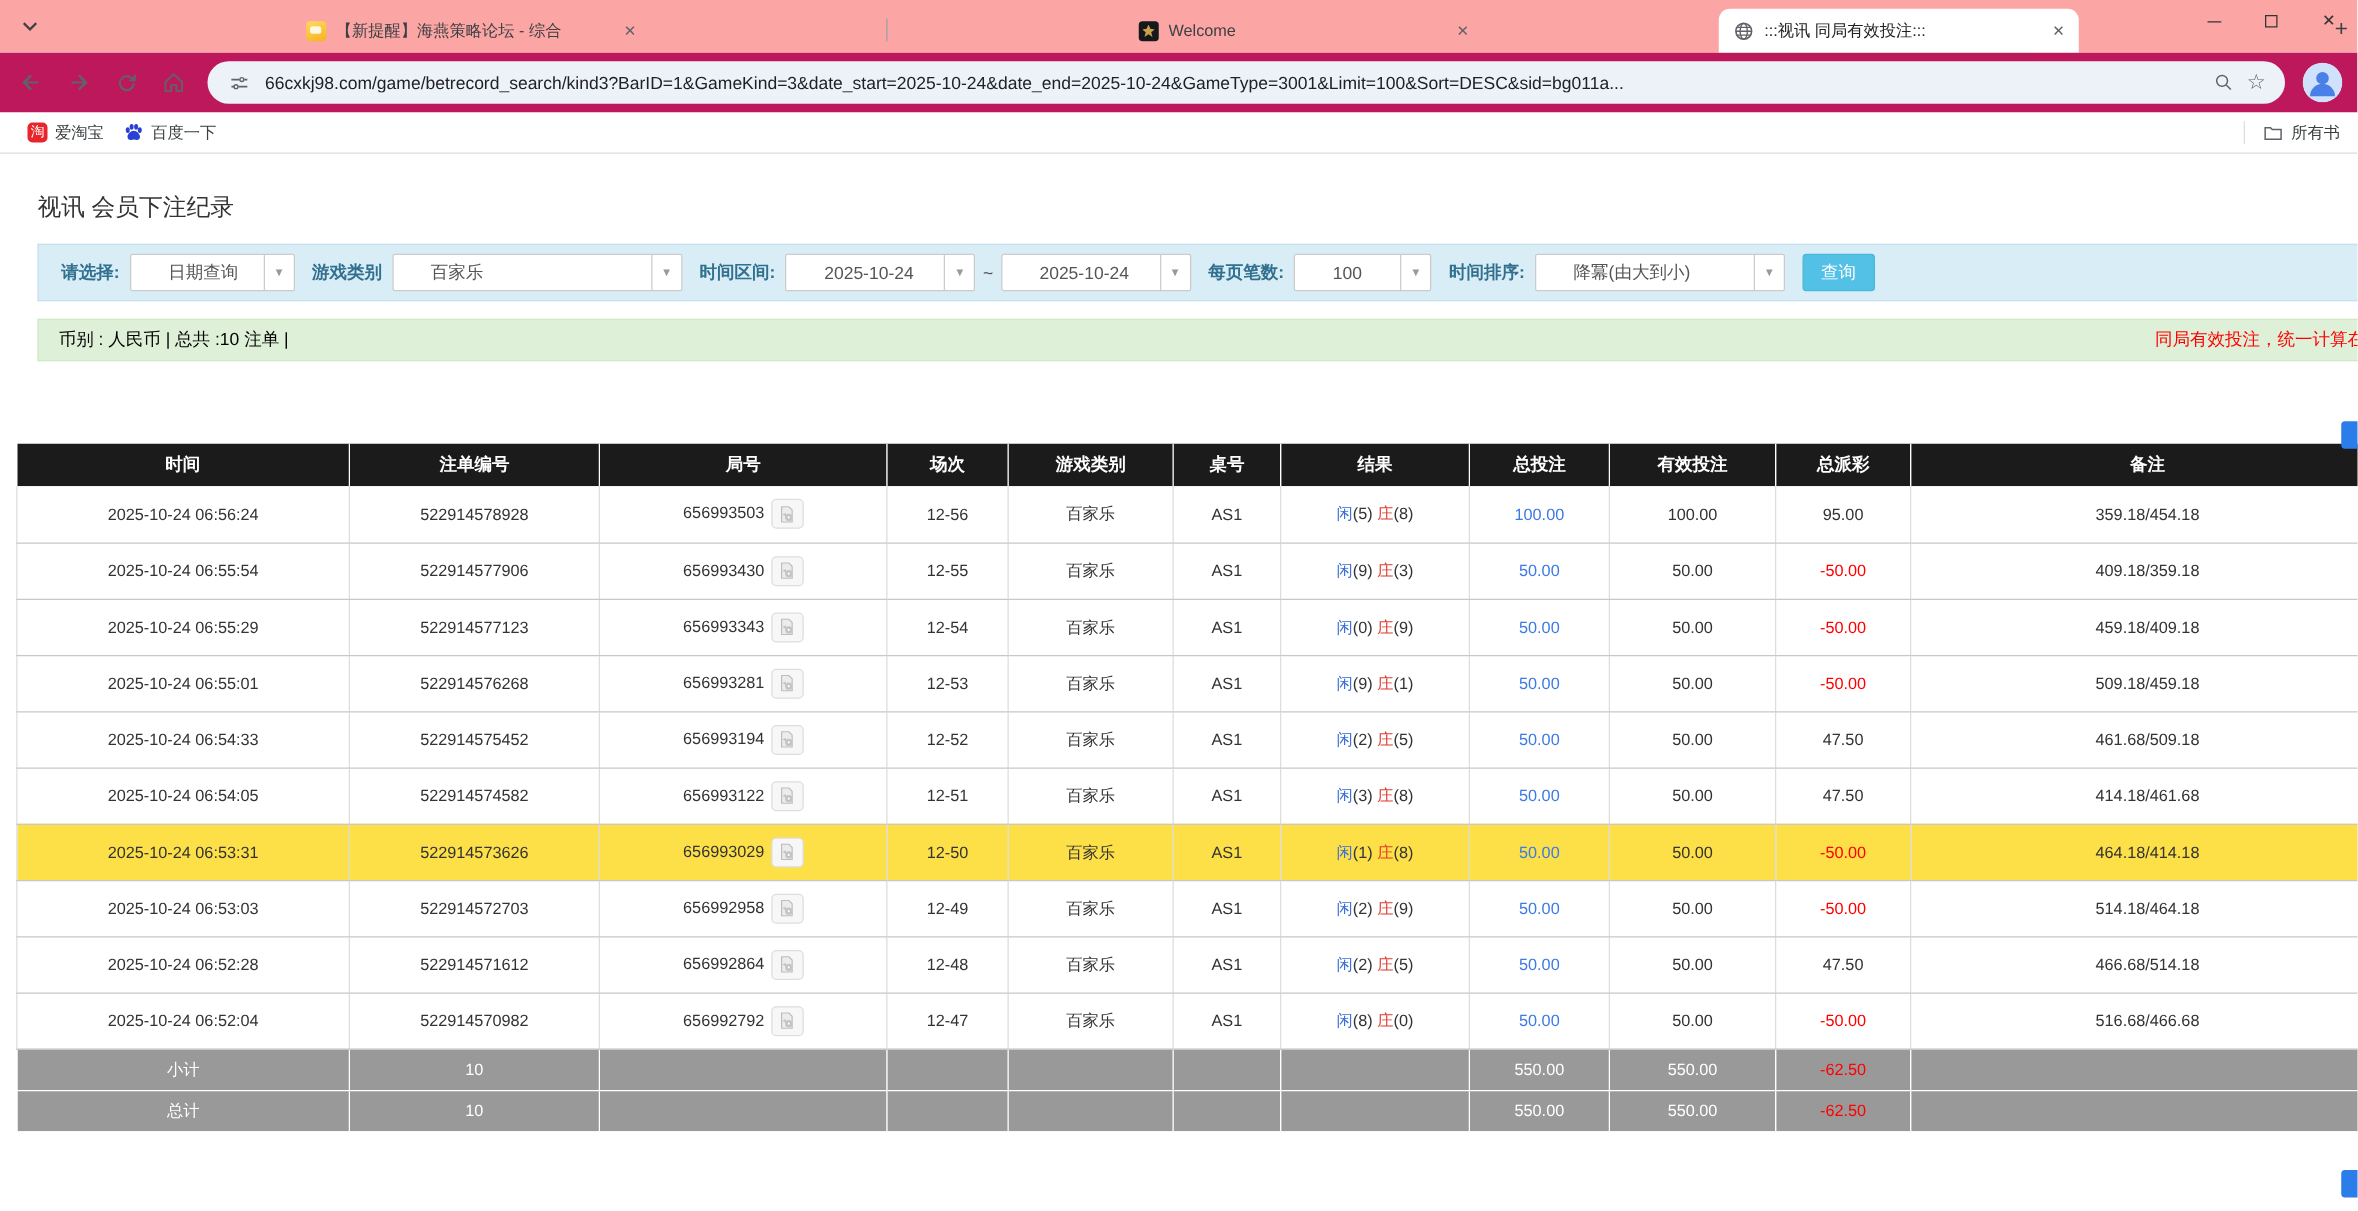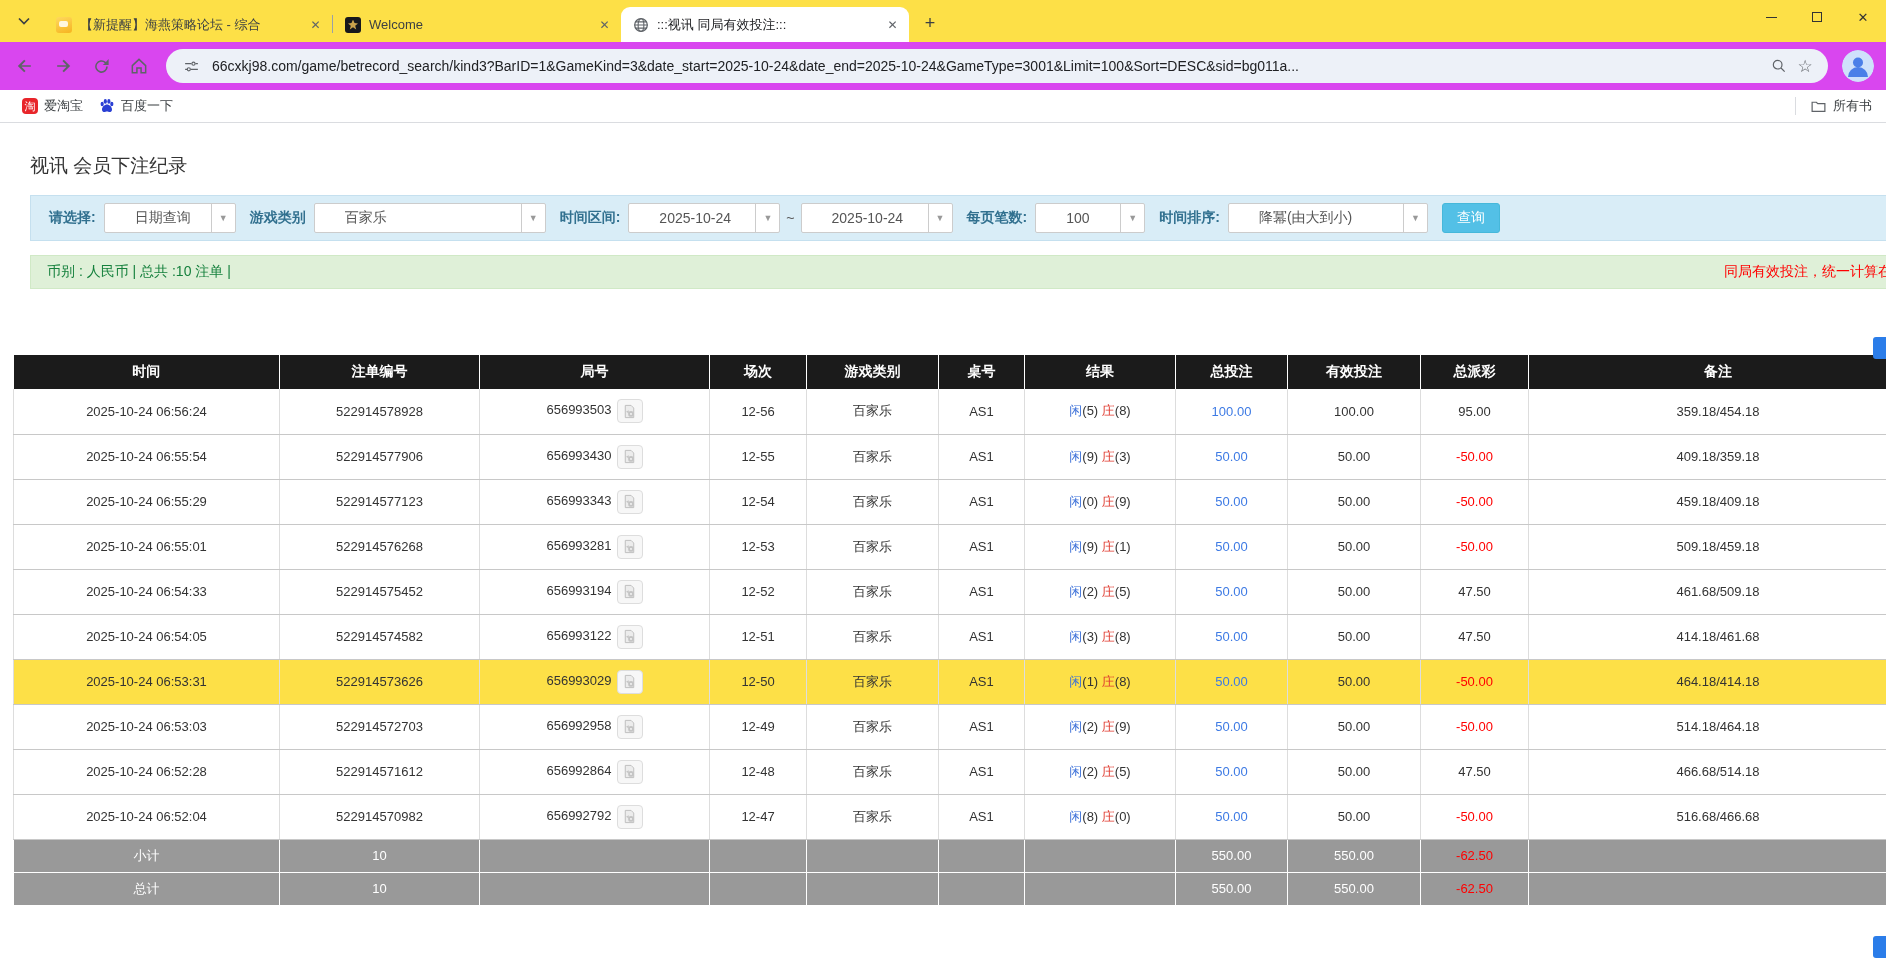--- a/index.html
+++ b/index.html
@@ -1,36 +1,36 @@
 <!DOCTYPE html>
 <html><head>
 <meta charset="utf-8">
 <style>
   * { margin:0; padding:0; box-sizing:border-box; }
   html,body { width:1886px; height:969px; overflow:hidden; background:#fff;
     font-family:"Liberation Sans","DejaVu Sans",sans-serif; }
   
-  .tabbar { height:42px; background:#fde047; display:flex; align-items:flex-end; position:relative; }
+  .tabbar { height:42px; background:#fca5a5; display:flex; align-items:flex-end; position:relative;justify-content:space-between; }
   .tab-search { width:28px; height:28px; margin:0 6px 7px 10px; border-radius:50%; display:flex; align-items:center; justify-content:center; cursor:pointer; }
   .tab { width:288px; height:35px; display:flex; align-items:center; gap:8px; padding:0 8px 0 12px; font-size:13px; color:#3c4043; position:relative; border-radius:9px 9px 0 0; cursor:pointer; }
   .tab .title { flex:1; white-space:nowrap; overflow:hidden; text-overflow:ellipsis; }
   .tab.active { background:#fff; color:#202124; }
   .tab .close { width:17px; height:17px; border-radius:50%; display:flex; align-items:center; justify-content:center; font-size:12px; color:#5f6368; }
   .tab-divider { width:1px; height:18px; background:#9aa0a6; margin-bottom:9px; }
   .newtab-btn { width:26px; height:26px; margin:0 0 6px 8px; border-radius:50%; display:flex; align-items:center; justify-content:center; font-size:18px; color:#3c4043; cursor:pointer; }
   .win-controls { position:absolute; right:0; top:0; height:34px; display:flex; }
   .win-btn { width:46px; height:34px; display:flex; align-items:center; justify-content:center; font-size:13px; color:#333; cursor:pointer; }
   .max-box { width:10px; height:10px; border:1.2px solid #333; }
   .min-line { width:11px; height:0; border-top:1.4px solid #333; }
   .favicon { width:16px; height:16px; flex:0 0 16px; border-radius:3px; position:relative; }
   .fav-yellow { background:linear-gradient(160deg,#ffd95e,#f6b31f); }
   .fav-yellow:after { content:""; position:absolute; left:3px; top:4px; width:9px; height:6px; background:#fff7df; border-radius:2px; }
   .fav-dark { background:#17181c; }
   .fav-dark:after { content:""; position:absolute; left:3px; top:3px; width:10px; height:10px; background:#caa24c; clip-path:polygon(50% 0,65% 35%,100% 40%,72% 62%,82% 100%,50% 78%,18% 100%,28% 62%,0 40%,35% 35%); }
-  .toolbar { height:48px; background:#d946ef; display:flex; align-items:center; padding:0 12px 0 8px; gap:4px; }
+  .toolbar { height:48px; background:#be185d; display:flex; align-items:center; padding:0 12px 0 8px; gap:4px; }
   .nav-btn { width:34px; height:34px; border-radius:50%; display:flex; align-items:center; justify-content:center; cursor:pointer; flex:0 0 auto; }
   .omnibox { flex:1; height:34px; background:#edf1f8; border-radius:17px; display:flex; align-items:center; padding:0 10px 0 12px; margin:0 6px; min-width:0; }
   .omnibox .url { flex:1; font-size:14px; color:#202124; white-space:nowrap; overflow:hidden; min-width:0; }
   .omni-icon { width:26px; height:26px; display:flex; align-items:center; justify-content:center; flex:0 0 auto; cursor:pointer; border-radius:50%; }
   .avatar-btn { width:32px; height:32px; border-radius:50%; overflow:hidden; margin-left:4px; cursor:pointer; flex:0 0 auto; }
   .bookmarks { height:33px; background:#fff; border-bottom:1px solid #dadce0; display:flex; align-items:center; padding:0 14px; font-size:13px; color:#3c4043; }
   .bm-item { display:flex; align-items:center; gap:6px; padding:4px 8px; border-radius:8px; cursor:pointer; }
   .bm-ico { width:16px; height:16px; border-radius:3px; display:flex; align-items:center; justify-content:center; }
   .bm-taobao { background:#e8252a; color:#fff; font-size:11px; line-height:1; border-radius:4px; }
   .bm-right { margin-left:auto; display:flex; align-items:center; gap:6px; }
@@ -38,21 +38,21 @@
   
   .page { position:relative; width:2060px; }
   .page-title { font-size:19px; color:#333; font-weight:400; margin:30px 0 16px 30px; }
   .filterbar { margin-left:30px; width:2030px; height:46px; background:#d9edf7; border:1px solid #c5e0ef; display:flex; align-items:center; padding:0 10px; gap:6px; font-size:14px; }
   .f-label { color:#31708f; font-weight:bold; margin:0 2px 0 8px; white-space:nowrap; }
   .sel { height:30px; background:#fff; border:1px solid #ccc; border-radius:2px; display:flex; align-items:center; cursor:pointer;padding-left:20px; }
   .sel .val { padding:0 10px; font-size:14px; color:#555; flex:1; white-space:nowrap; }
   .sel .arrow { width:24px; height:100%; border-left:1px solid #ccc; display:flex; align-items:center; justify-content:center; color:#999; font-size:9px; }
   .btn-query { height:30px; padding:0 14px; margin-left:8px; background:#53c0e6; color:#fff; border:1px solid #46b8da; border-radius:3px; font-size:14px; cursor:pointer; }
   .summarybar { margin:14px 0 0 30px; width:2030px; height:34px; background:#dff0d8; border:1px solid #d0e9c6; display:flex; align-items:center; padding:0 55px 0 16px; font-size:14px; }
-  .summary-left { color:#15803d; }
+  .summary-left { color:#000000; }
   .summary-right { margin-left:auto; color:#f00; }
   
   table.rec { border-collapse:collapse; table-layout:fixed; width:1895px; margin:66px 0 0 13px; font-size:13px; color:#333; }
   table.rec th { background:#1b1b1b; color:#fff; font-weight:bold; height:34px; border-right:1px solid #fff; font-size:14px; }
   table.rec td { height:45px; text-align:center; border-right:1px solid #ddd; border-bottom:1px solid #c8c8c8; border-left:1px solid #ddd; background:#fff; }
   table.rec tr.hl td { background:#fde047; }
   table.rec a.bet-link { color:#3d7ae4; text-decoration:none; cursor:pointer; }
   .neg { color:#f00; }
   .res-p { color:#333; } .res-p b { color:#3a6fd8; font-weight:400; }
   .res-b { color:#333; } .res-b b { color:#e03a2f; font-weight:400; }

